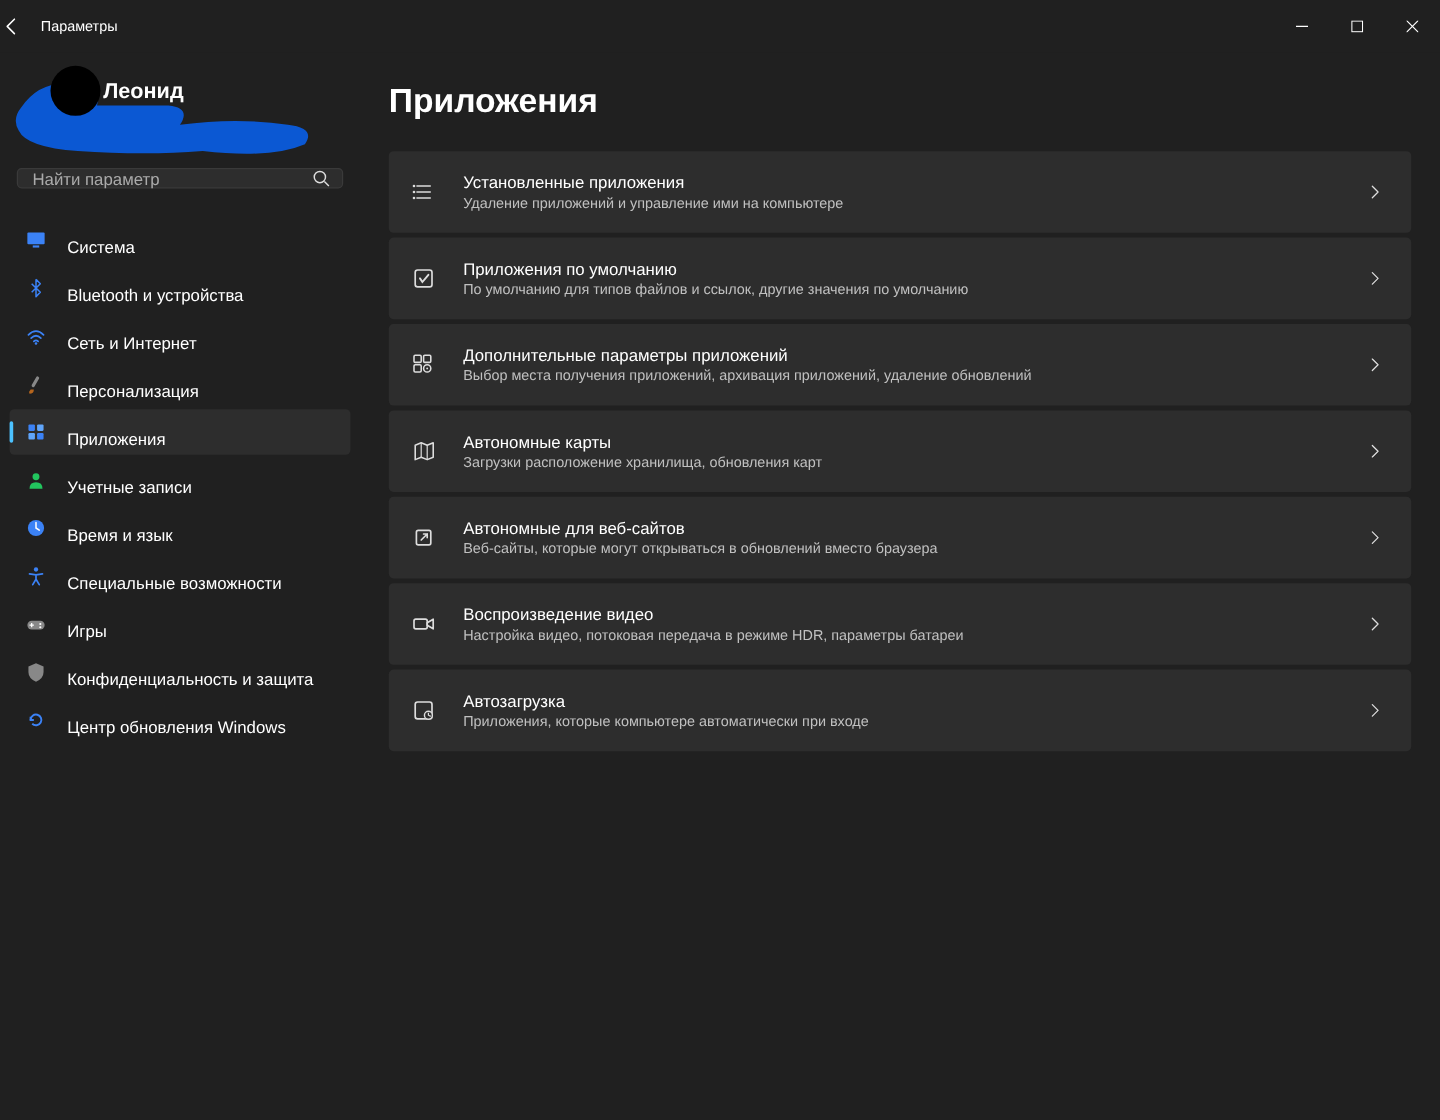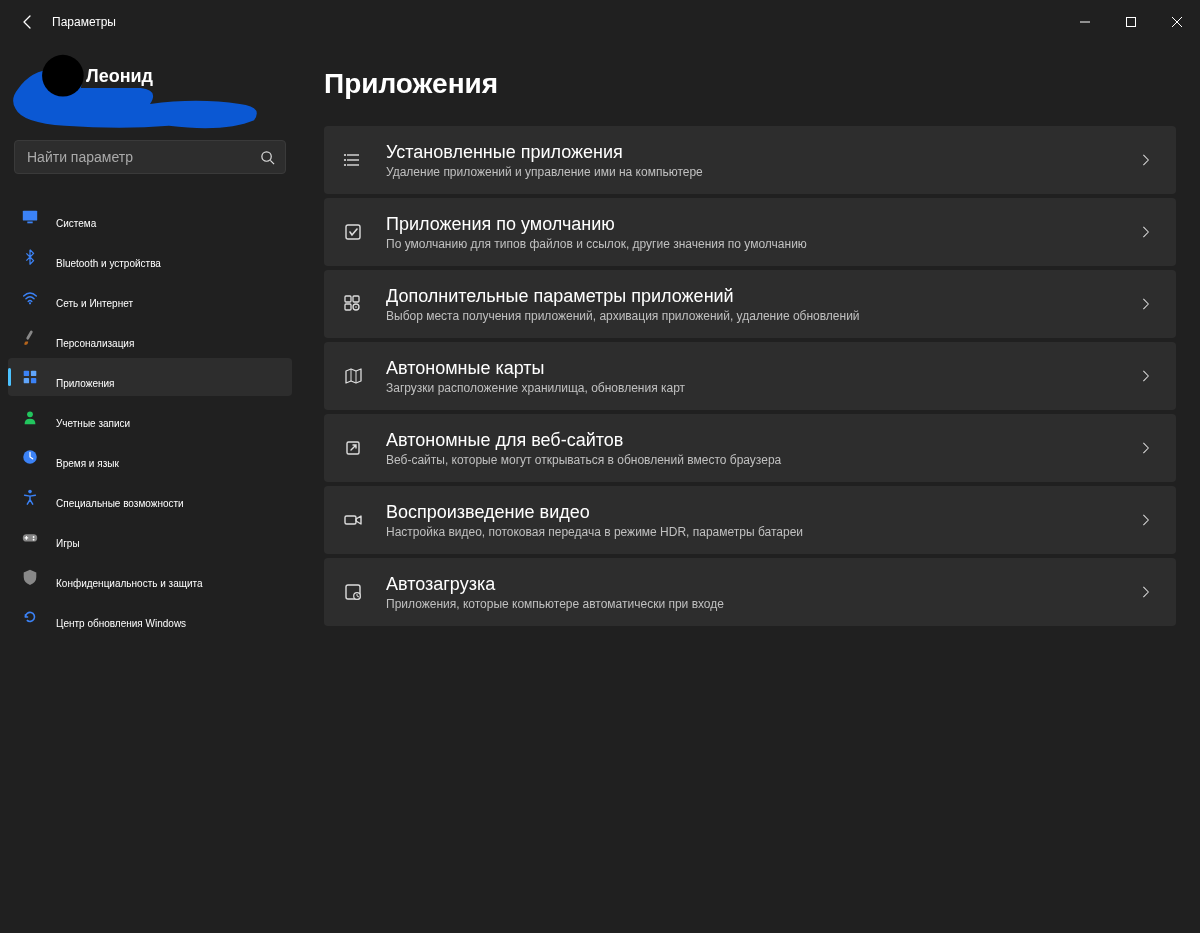--- a/index.html
+++ b/index.html
@@ -24,21 +24,20 @@
     font-family: "Segoe UI", Tahoma, sans-serif;
     font-size: 14px;
     overflow: hidden;
     position: relative;
   }
   
   .titlebar {
     height: 44px;
     display: flex;
     align-items: center;
-    padding-left: 18px;
     background: var(--bg-titlebar);
   }
   .titlebar .back {
     width: 20px; height: 20px;
     display: flex; align-items: center; justify-content: center;
     margin-right: 14px;
     cursor: pointer;
   }
   .titlebar .title { font-size: 12px; color: var(--text); }
   .win-controls {
@@ -78,21 +77,21 @@
   .profile-name {
     position: absolute;
     left: 78px; top: 14px;
     font-weight: 700;
     font-size: 18px;
   }
   .search {
     background: var(--bg-search);
     border: 1px solid #3a3a3a;
     border-radius: 4px;
-    height: 34px;
+    height: 17px;
     display: flex;
     align-items: center;
     padding: 0 10px;
     margin: 0 6px 24px 6px;
   }
   .search input {
     flex: 1;
     background: transparent;
     border: none;
     outline: none;
@@ -121,21 +120,21 @@
     left: 0; top: 10px; bottom: 10px;
     width: 3px;
     background: var(--nav-indicator);
     border-radius: 2px;
   }
   .nav-icon {
     width: 20px; height: 20px;
     margin-right: 16px;
     display: flex; align-items: center; justify-content: center;
   }
-  .nav-label { font-size: 10px; margin-top: 12px; }
+  .nav-label { font-size: 14px; margin-top: 12px; }
 
   
   .main {
     flex: 1;
     padding: 24px 24px 0 24px;
     overflow-y: auto;
   }
   .page-title {
     font-size: 28px;
     font-weight: 600;
@@ -152,21 +151,21 @@
     cursor: pointer;
   }
   .card-icon {
     width: 22px; height: 22px;
     margin-right: 22px;
     display: flex; align-items: center; justify-content: center;
     color: #ddd;
     flex-shrink: 0;
   }
   .card-text { flex: 1; }
-  .card-title { font-size: 18px; }
+  .card-title { font-size: 14px; }
   .card-sub { font-size: 12px; color: var(--text-dim); margin-top: 2px; }
   .card-chevron { color: #ddd; }
 
   svg { display: block; }
 </style>
 </head>
 <body>
 
 <div class="titlebar">
   <div class="back">

